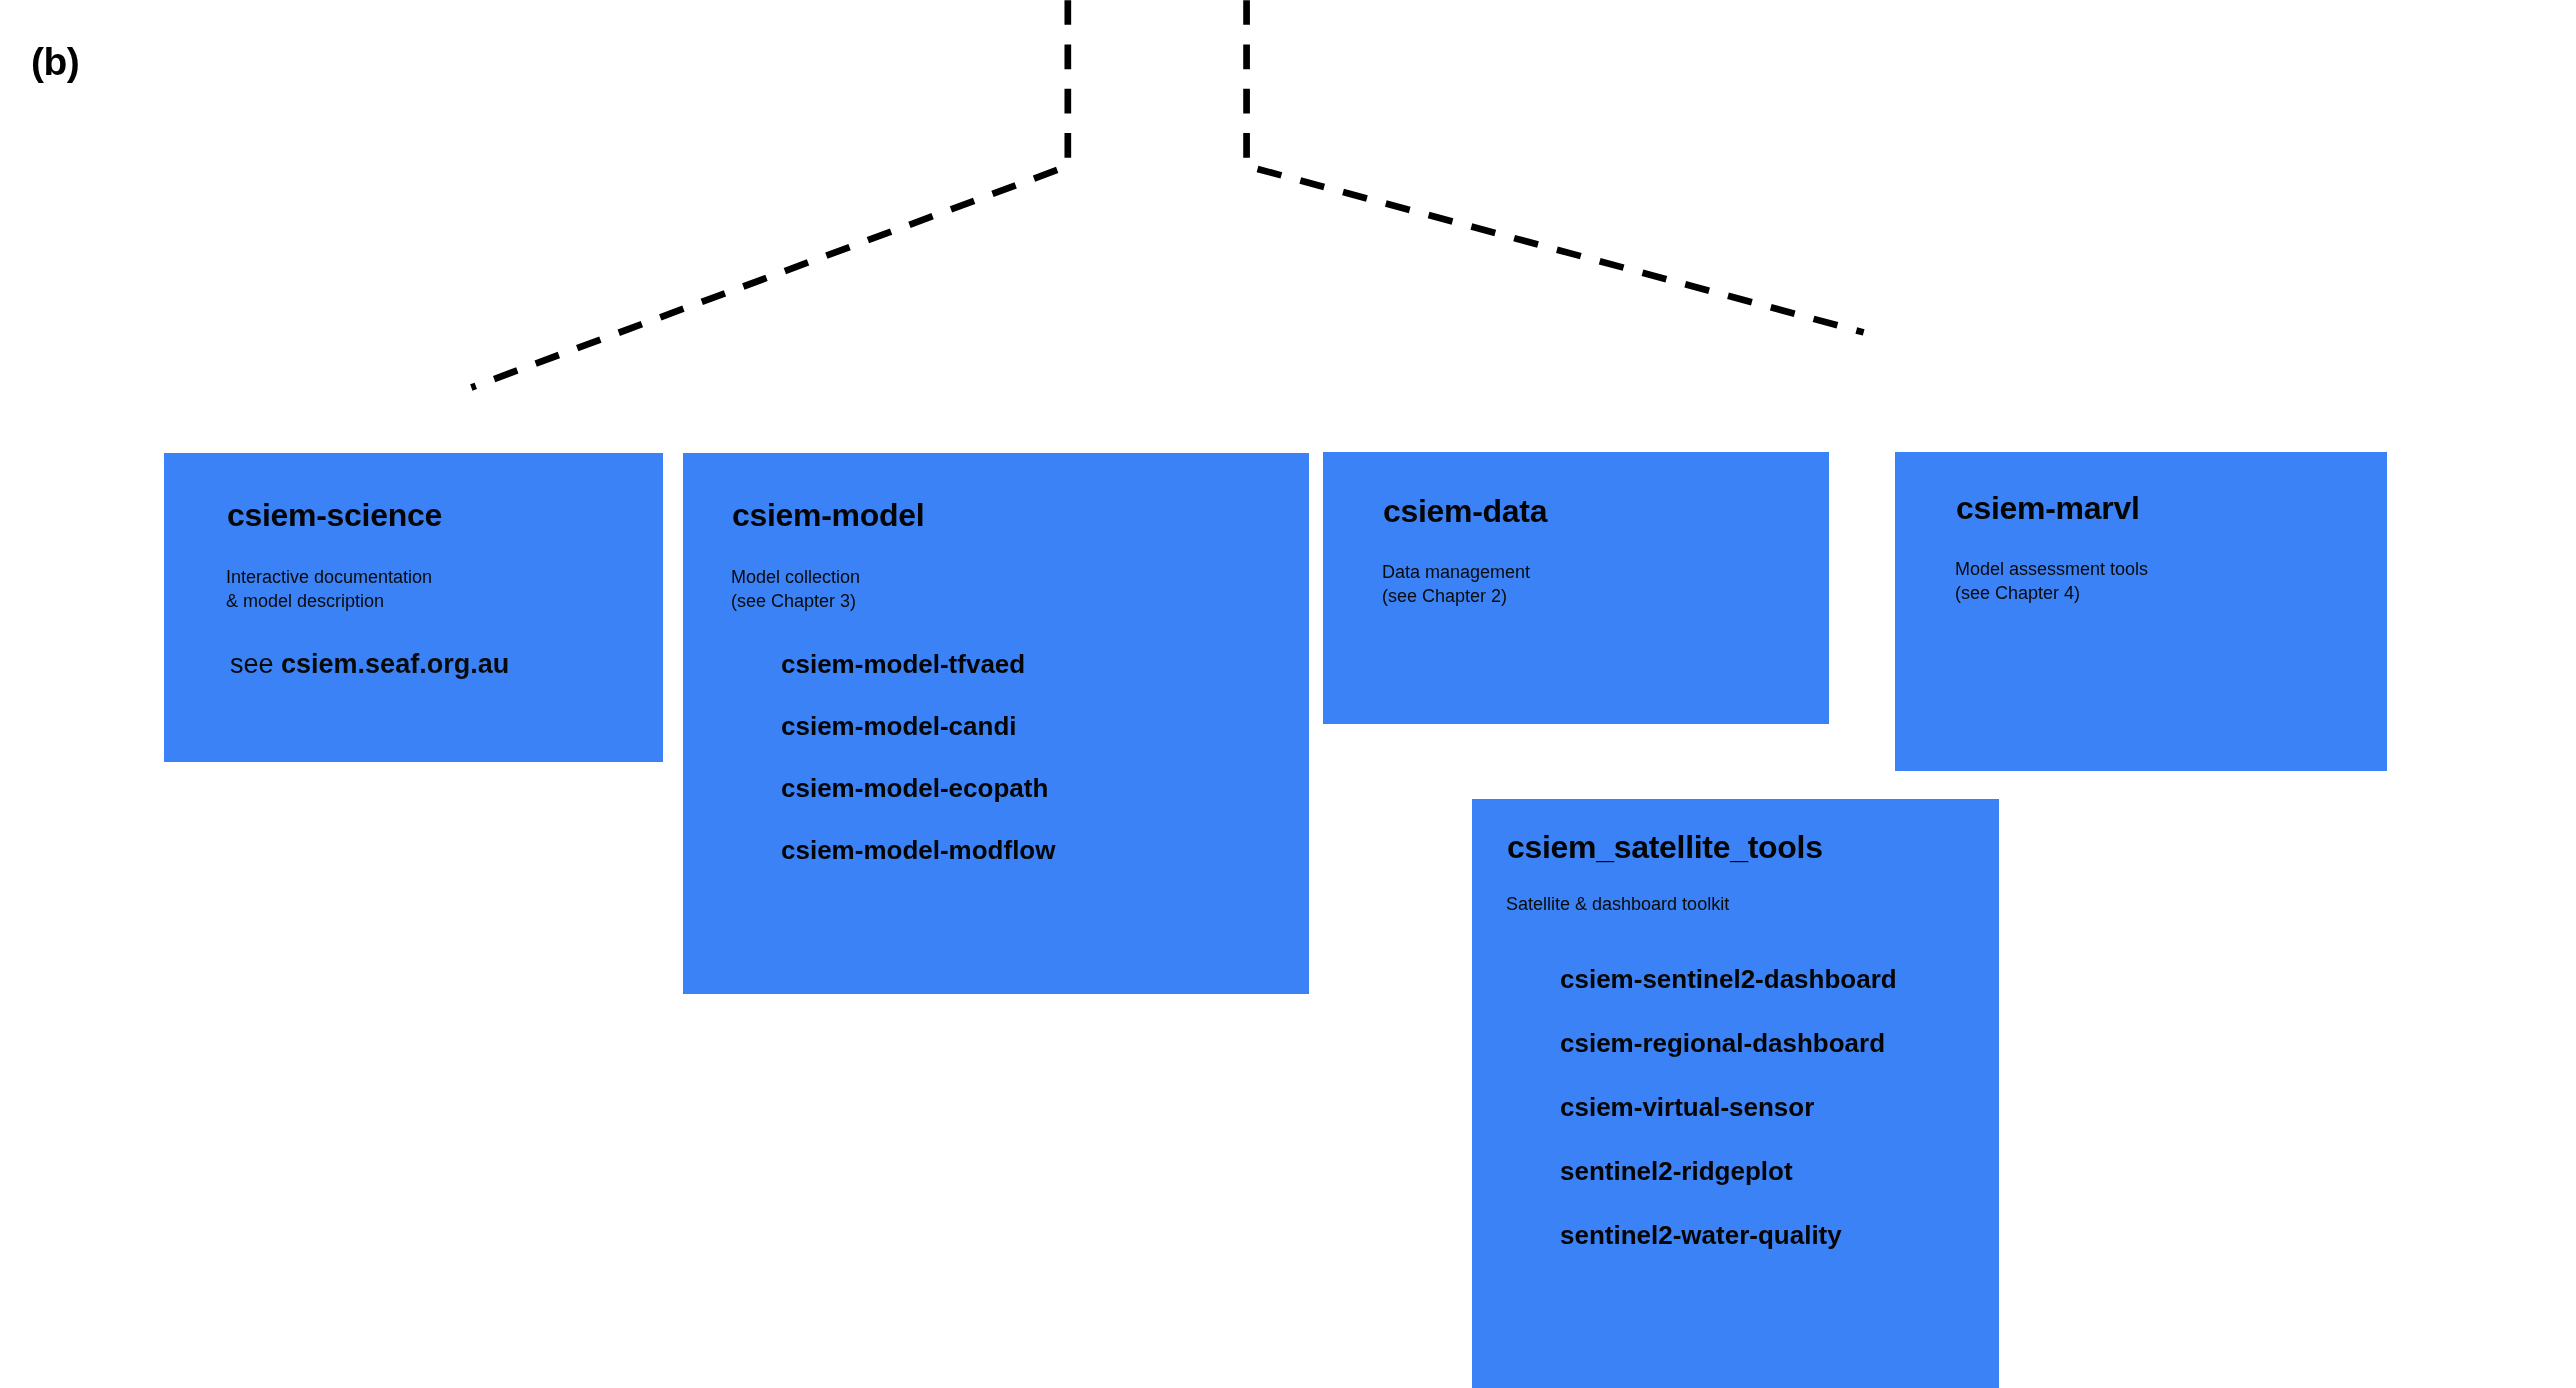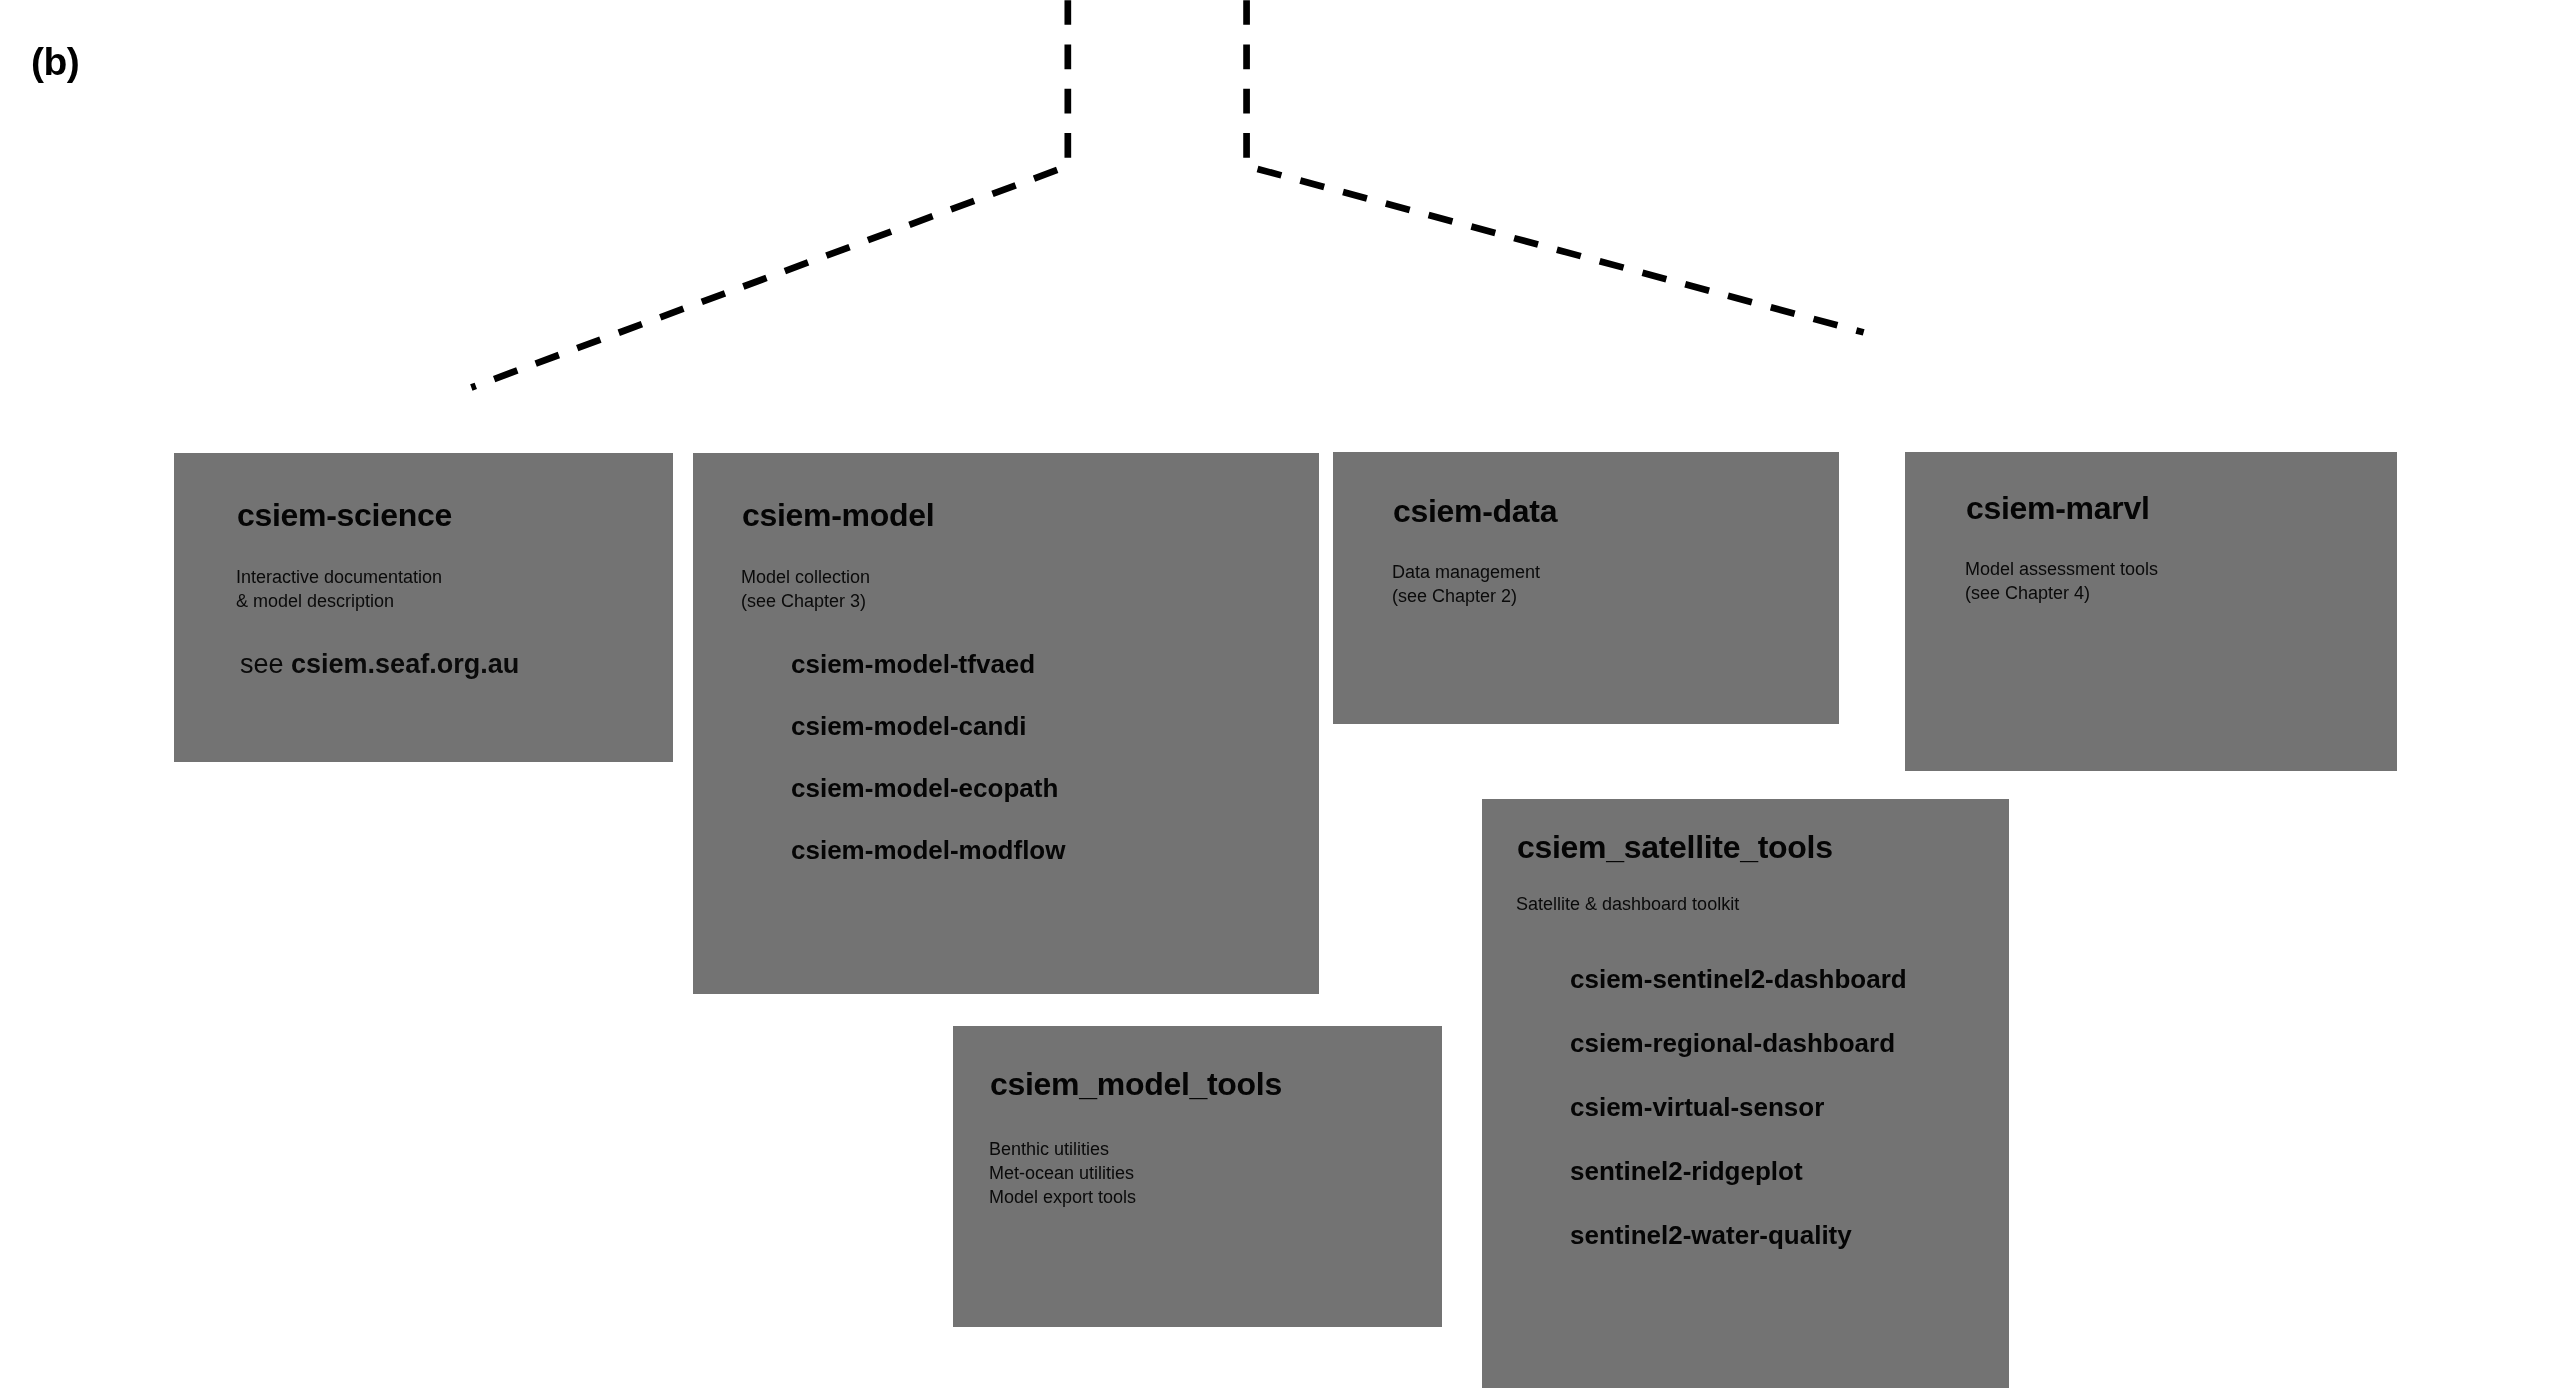--- a/index.html
+++ b/index.html
@@ -33,23 +33,22 @@
     left: 0;
     top: 0;
     width: 2625px;
     height: 1389px;
     pointer-events: none;
   }
 
   
   .card {
     position: absolute;
-    background: #737373;
+    background: #3b82f6;
     box-sizing: border-box;
-    margin-left: 10px;
   }
   .card-title {
     font-size: 32px;
     font-weight: bold;
     color: #050505;
     letter-spacing: -0.3px;
     white-space: nowrap;
   }
   .card-desc {
     font-size: 18px;
@@ -165,28 +164,20 @@
   </div>
 
   <div class="card" id="card-marvl">
     <div class="card-title">csiem-marvl</div>
     <div class="card-desc">
       <div>Model assessment tools</div>
       <div>(see Chapter 4)</div>
     </div>
   </div>
 
-  <div class="card" id="card-modeltools">
-    <div class="card-title">csiem_model_tools</div>
-    <div class="card-desc">
-      <div>Benthic utilities</div>
-      <div>Met-ocean utilities</div>
-      <div>Model export tools</div>
-    </div>
-  </div>
 
   <div class="card" id="card-sattools">
     <div class="card-title">csiem_satellite_tools</div>
     <div class="card-desc">
       <div>Satellite &amp; dashboard toolkit</div>
     </div>
     <ul class="sub-list">
       <li class="sub-item">csiem-sentinel2-dashboard</li>
       <li class="sub-item">csiem-regional-dashboard</li>
       <li class="sub-item">csiem-virtual-sensor</li>

